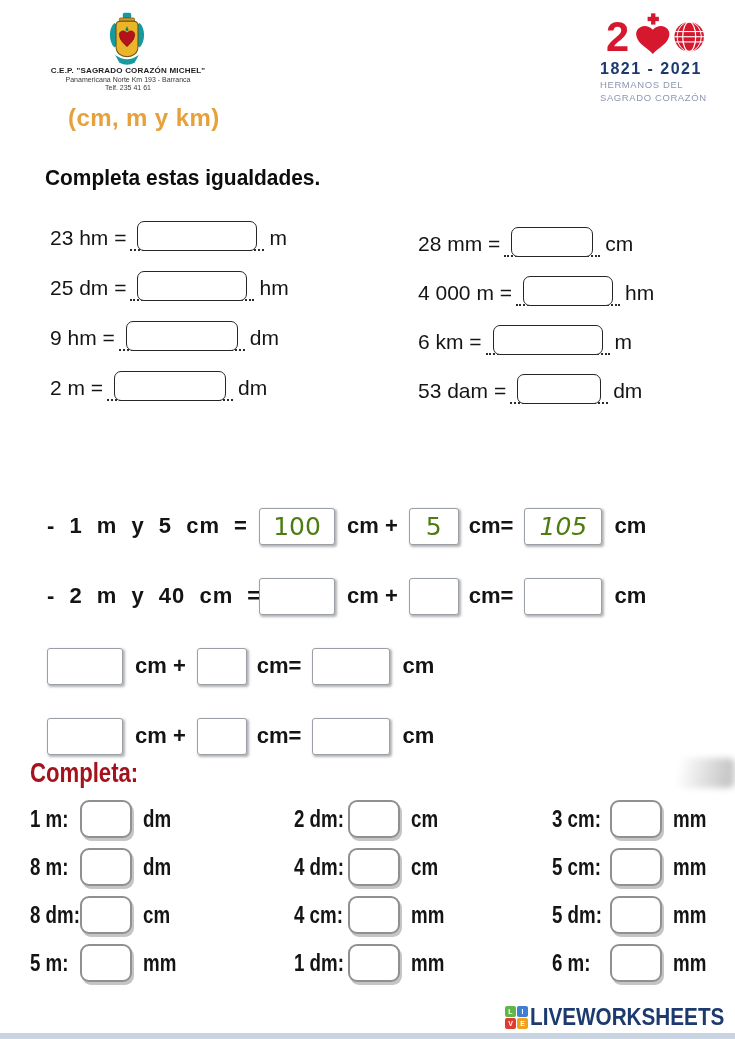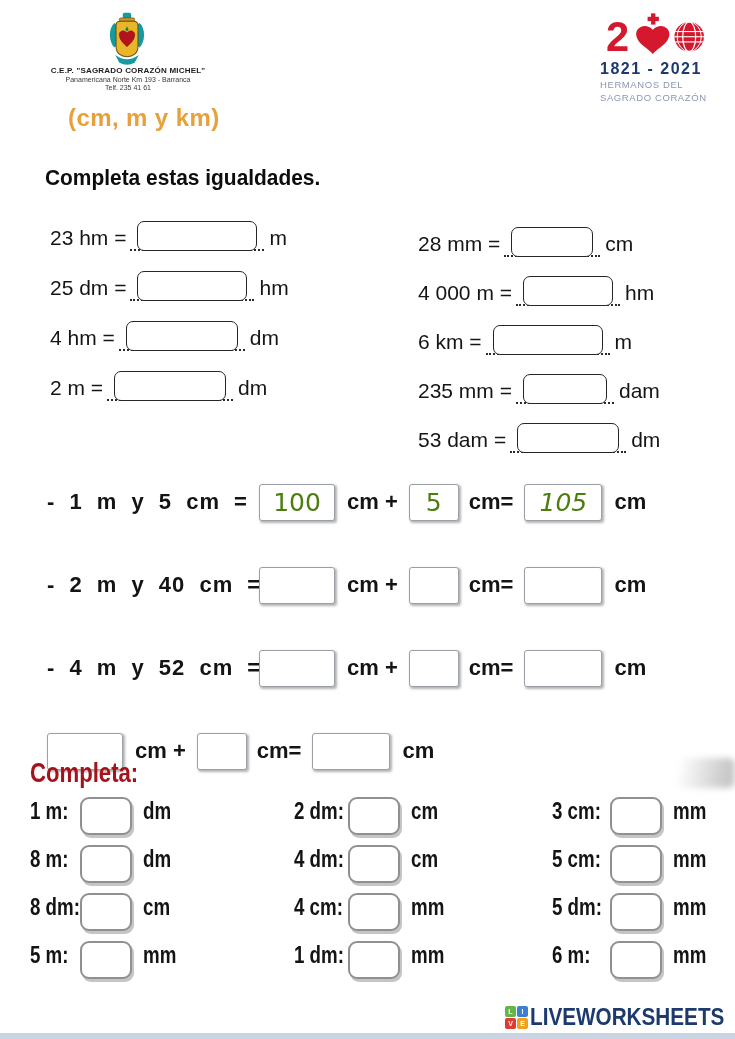--- a/index.html
+++ b/index.html
@@ -47,40 +47,40 @@
   .eq-right .eq-row:nth-child(1) .eq-slot { width:96px;  }
   .eq-right .eq-row:nth-child(2) .eq-slot { width:104px; }
   .eq-right .eq-row:nth-child(3) .eq-slot { width:124px; }
   .eq-right .eq-row:nth-child(4) .eq-slot { width:98px;  }
   .eq-right .eq-row:nth-child(5) .eq-slot { width:116px; }
 
   
   .s2-heading { position:absolute; left:56px; top:456px;
     font-family:"Liberation Serif", serif; font-size:28px; color:#2E7B99; }
   .s2-bullet { color:#C3342B; font-size:24px; margin-right:14px; vertical-align:2px; }
-  .calc-rows { position:absolute; left:47px; top:483px; display:flex;
-    flex-direction:column; gap:45px; }
+  .calc-rows { position:absolute; left:47px; top:507px; display:flex;
+    flex-direction:column; gap:32px; }
   .calc-row { display:flex; align-items:center; height:38px; }
   .calc-label { font-weight:bold; font-size:22px; letter-spacing:1px; word-spacing:7px;
     white-space:pre; width:212px; }
   .calc-box { height:37px; background:#fff; border:1.8px solid #9aa0a6; border-radius:3px;
     box-shadow:1.5px 1.5px 2.5px rgba(0,0,0,.3); display:flex; align-items:center;
     justify-content:center; font-size:25px; color:#4d7c0f;
     font-family:"DejaVu Sans", sans-serif; }
   .cb1 { width:76px; margin-right:12px; }
   .cb2 { width:50px; margin-right:10px; }
   .cb3 { width:78px; margin-right:12px;font-style:italic; }
   .calc-unit { font-weight:bold; font-size:22px; white-space:pre; margin-right:11px; }
 
   
   .s3-heading { position:absolute; left:30px; top:758px; font-size:27px; font-weight:bold;
     color:#A4121C; transform:scaleX(.82); transform-origin:left; }
   .comp-col { position:absolute; top:797px; display:flex; flex-direction:column; gap:5px; }
   .col1 { left:30px; } .col2 { left:294px; } .col3 { left:552px; }
-  .comp-row { display:flex; align-items:flex-start; height:43px; }
+  .comp-row { display:flex; align-items:center; height:43px; }
   .comp-label { font-weight:bold; font-size:24px; transform:scaleX(.78);
     transform-origin:left; white-space:nowrap; }
   .col1 .comp-label { width:50px; } .col2 .comp-label { width:54px; } .col3 .comp-label { width:58px; }
   .comp-box { width:52px; height:38px; background:#fff; border:2.5px solid #909090;
     border-radius:9px; box-shadow:2px 3px 0 rgba(140,140,140,.5); flex:none; }
   .comp-unit { font-weight:bold; font-size:24px; transform:scaleX(.78);
     transform-origin:left; margin-left:11px; }
 
   
   .footer { position:absolute; left:505px; top:1004px; display:flex; align-items:center; }
@@ -153,21 +153,21 @@
       <span class="eq-unit">m</span>
     </div>
     <div class="eq-row">
       <span class="eq-label">25 dm =</span>
       <span class="eq-slot">
           <span class="eq-box"></span>
         </span>
       <span class="eq-unit">hm</span>
     </div>
     <div class="eq-row">
-      <span class="eq-label">4 hm =</span>
+      <span class="eq-label">9 hm =</span>
       <span class="eq-slot">
           <span class="eq-box"></span>
         </span>
       <span class="eq-unit">dm</span>
     </div>
     <div class="eq-row">
       <span class="eq-label">2 m =</span>
       <span class="eq-slot">
           <span class="eq-box"></span>
         </span>
@@ -189,27 +189,20 @@
           <span class="eq-box"></span>
         </span>
       <span class="eq-unit">hm</span>
     </div>
     <div class="eq-row">
       <span class="eq-label">6 km =</span>
       <span class="eq-slot">
           <span class="eq-box"></span>
         </span>
       <span class="eq-unit">m</span>
-    </div>
-    <div class="eq-row">
-      <span class="eq-label">235 mm =</span>
-      <span class="eq-slot">
-          <span class="eq-box"></span>
-        </span>
-      <span class="eq-unit">dam</span>
     </div>
     <div class="eq-row">
       <span class="eq-label">53 dam =</span>
       <span class="eq-slot">
           <span class="eq-box"></span>
         </span>
       <span class="eq-unit">dm</span>
     </div>
   </div>
 
@@ -227,21 +220,20 @@
     <div class="calc-row">
       <span class="calc-label">- 2 m y 40 cm =</span>
       <span class="calc-box cb1"></span>
       <span class="calc-unit">cm +</span>
       <span class="calc-box cb2"></span>
       <span class="calc-unit">cm=</span>
       <span class="calc-box cb3"></span>
       <span class="calc-unit">cm</span>
     </div>
     <div class="calc-row">
-      <span class="calc-label">- 4 m y 52 cm =</span>
       <span class="calc-box cb1"></span>
       <span class="calc-unit">cm +</span>
       <span class="calc-box cb2"></span>
       <span class="calc-unit">cm=</span>
       <span class="calc-box cb3"></span>
       <span class="calc-unit">cm</span>
     </div>
     <div class="calc-row">
       <span class="calc-box cb1"></span>
       <span class="calc-unit">cm +</span>

